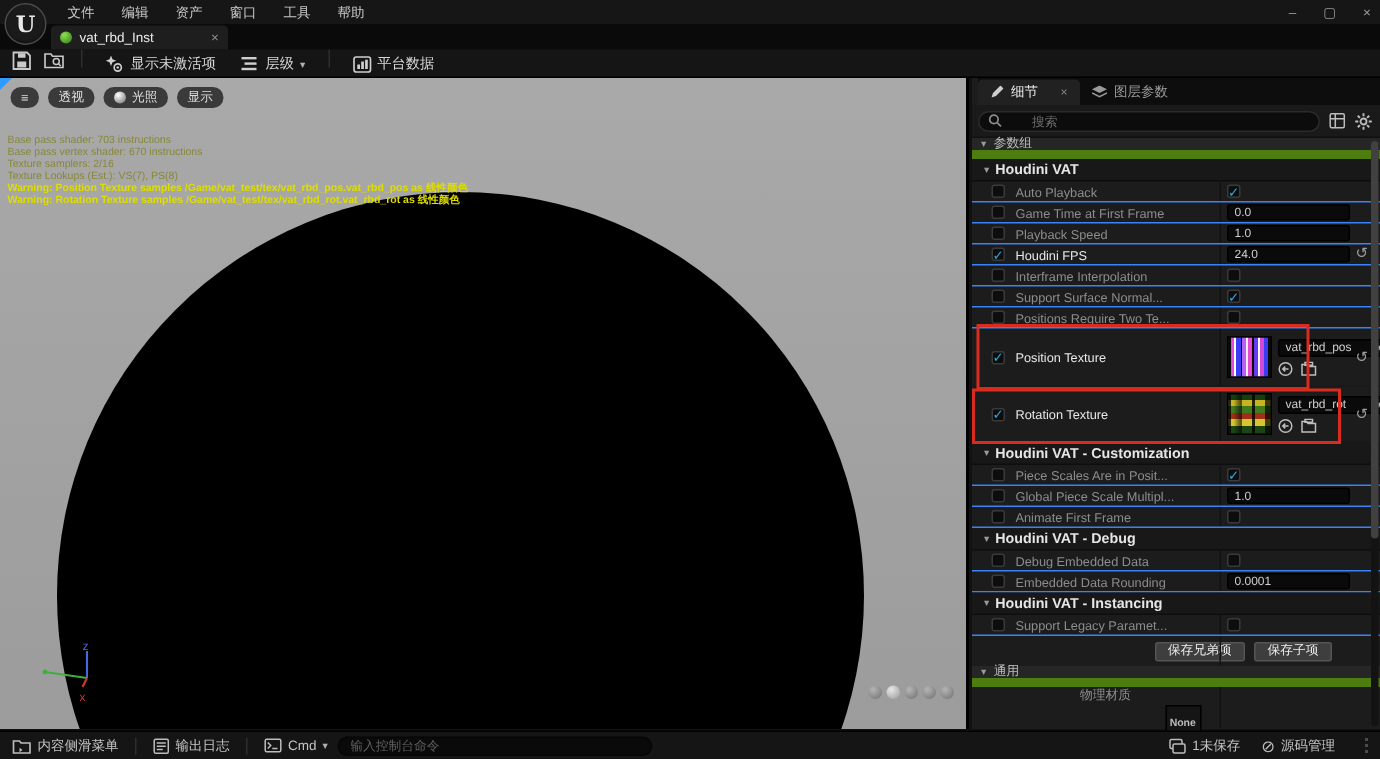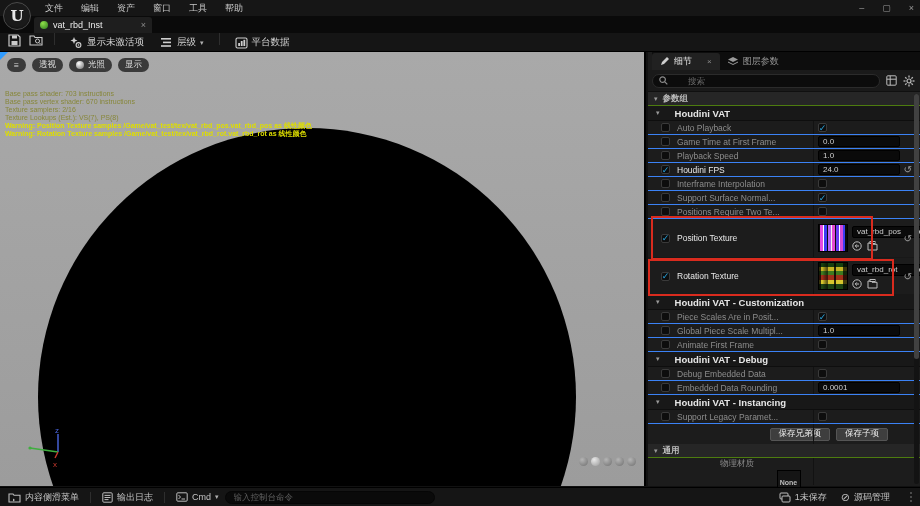--- a/index.html
+++ b/index.html
@@ -58,22 +58,22 @@
   .dtab.active { background:#212121; color:#ececec; border-radius:3px 3px 0 0; margin-top:1px; }
   .dtab .x { font-size:8px; color:#8a8a8a; margin-left:10px; }
   #dt-search { position:absolute; left:0; top:18px; width:272px; height:22px; background:#1a1a1a; display:flex; align-items:center; padding:0 4px; gap:4px; border-bottom:1px solid #101010; }
   #search-box { flex:1; height:14px; background:#0c0c0c; border:1px solid #2b2b2b; border-radius:7px; display:flex; align-items:center; padding:0 6px; gap:20px; }
   #search-box input { flex:1; background:transparent; border:none; outline:none; color:#cfcfcf; font-size:8.5px; width:100%; }
   #search-box input::placeholder { color:#6a6a6a; }
   .hdr-ico { width:14px; height:14px; display:flex; align-items:center; justify-content:center; cursor:pointer; }
 
   #dt-content { position:absolute; left:0; top:40px; width:272px; height:394px; background:#1c1c1c; }
   #col-split { position:absolute; left:165px; top:0; width:1px; height:393px; background:#121212; }
-  .sec-hdr { height:14px; background:#262626; display:flex; align-items:center; gap:5px; padding-left:6px; color:#bdbdbd; font-size:8.5px; font-weight:bold; position:relative; border-bottom:1px solid #4d7c0f; }
-  .grp-hdr { height:15px; background:#181818; display:flex; align-items:center; gap:15px; padding-left:8px; color:#e6e6e6; font-size:9.5px; font-weight:bold; position:relative; border-bottom:1px solid #0e0e0e; }
+  .sec-hdr { height:14px; background:#262626; display:flex; align-items:center; gap:5px; padding-left:6px; color:#bdbdbd; font-size:8.5px; font-weight:normal; position:relative; border-bottom:6px solid #4d7c0f; }
+  .grp-hdr { height:15px; background:#181818; display:flex; align-items:center; gap:4px; padding-left:8px; color:#e6e6e6; font-size:9.5px; font-weight:bold; position:relative; border-bottom:1px solid #0e0e0e; }
   .tri { color:#9a9a9a; font-size:7px; }
   .prow { height:14px; display:flex; align-items:center; padding-left:13px; border-bottom:1px solid #3b82f6; position:relative; }
   .cb { width:9px; height:9px; background:#0d0d0d; border:1px solid #3a3a3a; border-radius:2px; margin-right:7px; flex:none;
     display:flex; align-items:center; justify-content:center; cursor:pointer; }
   .cb .tick { color:#2aa6e0; font-size:9px; line-height:8px; font-weight:bold; }
   .plabel { width:141px; font-size:8.5px; color:#8d8d8d; white-space:nowrap; overflow:hidden; flex:none; }
   .plabel.on { color:#e8e8e8; }
   .numbox { width:82px; height:11px; background:#0a0a0a; border:1px solid #000; border-radius:2px; color:#cfcfcf; font-size:8px;
     display:flex; align-items:center; padding:0 4px; cursor:text; }
   .reset { position:absolute; right:8px; color:#9a9a9a; font-size:10px; cursor:pointer; }

